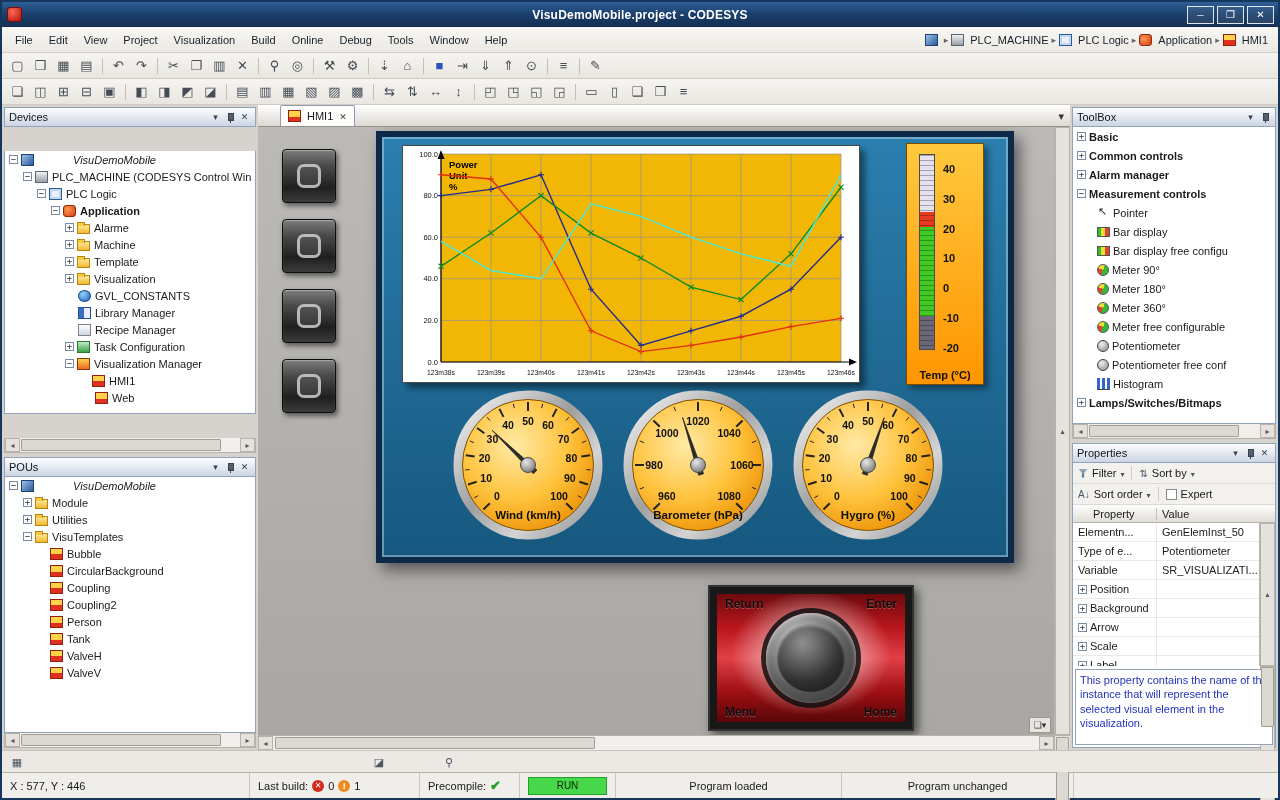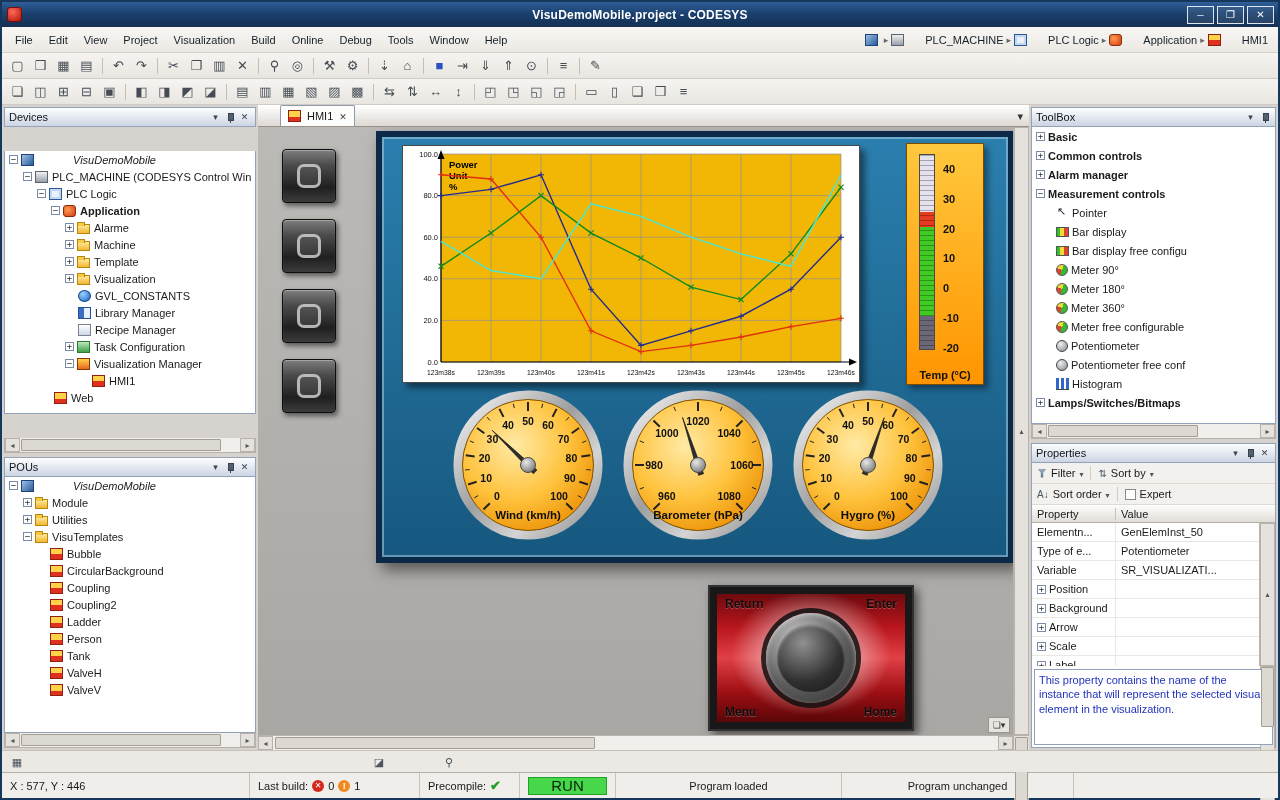--- a/index.html
+++ b/index.html
@@ -20,35 +20,35 @@
   .win-btn.max::before{content:"❐";}
   .win-btn.cls::before{content:"✕";}
 
   
   .menubar{height:26px;flex:none;display:flex;align-items:center;background:linear-gradient(#f8f6f3,#ece9e4);
     border-bottom:1px solid #d4d0c9;padding:0 6px;}
   .menus{display:flex;gap:2px;}
   .menu-item{padding:3px 7px;color:#15202b;}
   .breadcrumb{margin-left:auto;display:flex;align-items:center;gap:3px;white-space:nowrap;padding-right:4px;}
   .bc-sep{color:#666;font-size:9px;}
-  .bc-item{color:#15202b;margin-left:15px;}
+  .bc-item{color:#15202b;}
   .bcic{margin-right:1px;}
 
   
   .toolbar{height:26px;flex:none;display:flex;align-items:center;background:linear-gradient(#f6f4f1,#e9e6e0);
     border-bottom:1px solid #cfcbc4;padding:0 4px;}
   .tb-btn{width:23px;height:21px;display:inline-flex;align-items:center;justify-content:center;
     color:#454c55;font-size:13px;border:1px solid transparent;border-radius:2px;}
   .tb-sep{width:1px;height:16px;background:#c3bfb8;margin:0 4px;flex:none;}
 
   
   .main{flex:1;display:flex;min-height:0;background:#d6d3ce;}
   .leftcol{width:256px;flex:none;display:flex;flex-direction:column;padding:2px;}
   .centercol{flex:1;min-width:0;display:flex;flex-direction:column;}
-  .rightcol{width:249px;flex:none;display:flex;flex-direction:column;padding:2px;}
+  .rightcol{width:208px;flex:none;display:flex;flex-direction:column;padding:2px;}
   .vsplit{height:4px;flex:none;}
 
   
   .panel{display:flex;flex-direction:column;min-height:0;}
   .panel-header{height:20px;flex:none;display:flex;align-items:center;padding:0 4px;
     background:linear-gradient(#fdfdfe,#ccd5e3);border:1px solid #93a2bb;font-size:11px;color:#10151c;}
   .panel-title{flex:1;overflow:hidden;white-space:nowrap;}
   .hd-ic{width:13px;height:13px;display:inline-flex;align-items:center;justify-content:center;color:#3a4welt250;color:#3a4250;font-size:9px;margin-left:2px;}
   .hd-ic.chev::before{content:"▾";}
   .hd-ic.cls::before{content:"✕";}
@@ -165,21 +165,21 @@
   
   .props-panel{flex:1;min-height:0;}
   .props-body{flex:1;min-height:0;display:flex;flex-direction:column;background:#fff;border:1px solid #93a2bb;border-top:none;}
   .ptb{height:21px;flex:none;display:flex;align-items:center;gap:4px;padding:0 5px;background:#f3f1ee;border-bottom:1px solid #ddd9d3;}
   .funnel{width:10px;height:9px;background:linear-gradient(#9ab,#578);clip-path:polygon(0 0,100% 0,62% 45%,62% 100%,38% 100%,38% 45%);}
   .mini-dd::before{content:"▾";font-size:8px;color:#555;}
   .sort-g{color:#456;font-size:10px;}
   .cb{width:11px;height:11px;border:1px solid #8a8a8a;background:#fff;display:inline-block;}
   .ptb-sep{width:1px;height:14px;background:#d0ccc6;margin:0 3px;}
   .prop-grid-header{height:18px;flex:none;display:flex;background:linear-gradient(#fdfdfd,#e1ded8);border-bottom:1px solid #b5b1a8;align-items:center;}
-  .pgh1{width:84px;padding-left:5px;border-right:1px solid #c5c1ba;}
+  .pgh1{width:84px;padding-left:20px;border-right:1px solid #c5c1ba;}
   .pgh2{flex:1;padding-left:5px;}
   .prop-scroll{flex:1;min-height:0;display:flex;}
   #prop-rows{flex:1;overflow:hidden;}
   .prop-row{height:19px;display:flex;align-items:center;border-bottom:1px solid #ebe8e3;}
   .prop-name{width:84px;flex:none;display:flex;align-items:center;padding-left:5px;border-right:1px solid #ebe8e3;overflow:hidden;white-space:nowrap;height:100%;}
   .prop-value{flex:1;padding-left:5px;overflow:hidden;white-space:nowrap;}
   .prop-desc{flex:none;height:76px;margin:3px 2px 2px 2px;border:1px solid #93a2bb;background:#fff;color:#2233bb;
     padding:3px 4px;line-height:1.3;overflow:hidden;}
 
   
@@ -190,21 +190,21 @@
   .bstrip-ic.b1::before{content:"▦";} .bstrip-ic.b2::before{content:"◪";} .bstrip-ic.b3::before{content:"⚲";}
   .statusbar{height:26px;flex:none;display:flex;align-items:stretch;background:#f0eeea;border-top:1px solid #b5b1a8;}
   .seg{display:flex;align-items:center;padding:0 8px;border-right:1px solid #c9c5be;gap:4px;white-space:nowrap;}
   .seg.center{justify-content:center;}
   .st-err{width:12px;height:12px;border-radius:50%;background:#d42a1e;color:#fff;font-size:8px;display:inline-flex;align-items:center;justify-content:center;}
   .st-err::before{content:"✕";}
   .st-warn{width:12px;height:12px;border-radius:50%;background:#f08a1e;color:#fff;font-size:9px;font-weight:bold;display:inline-flex;align-items:center;justify-content:center;}
   .st-warn::before{content:"!";}
   .st-ok{color:#1f9e24;font-weight:bold;font-size:13px;}
   .st-ok::before{content:"✔";}
-  .run-box{width:86px;height:18px;background:#46d84a;border:1px solid #22a028;display:flex;align-items:center;justify-content:center;font-size:15px;color:#0a200a;}
+  .run-box{width:86px;height:18px;background:#46d84a;border:1px solid #22a028;display:flex;align-items:center;justify-content:center;font-size:10px;color:#0a200a;}
 </style>
 </head>
 <body>
 
 <div class="app">
 
   <div class="titlebar">
     <span class="app-icon"></span>
     <span class="title-text">VisuDemoMobile.project - CODESYS</span>
     <span class="win-btns">
@@ -388,21 +388,21 @@
             <div class="tree-row" style="padding-left: 60px;">
               <span class="expander">−</span>
               <span class="ic ic-vm"></span>
               <span class="tree-label">Visualization Manager</span>
             </div>
             <div class="tree-row" style="padding-left: 74px;">
               <span class="exp-sp"></span>
               <span class="ic ic-visu"></span>
               <span class="tree-label">HMI1</span>
             </div>
-            <div class="tree-row" style="padding-left: 36px;">
+            <div class="tree-row" style="padding-left: 36px; margin-left: 41px;">
               <span class="exp-sp"></span>
               <span class="ic ic-visu"></span>
               <span class="tree-label">Web</span>
             </div>
           </div>
         <div class="hscroll">
           <span class="sb-btn l"></span>
           <span class="sb-track">
               <span class="sb-thumb" style="left:1px;width:200px;"></span>
             </span>
@@ -450,25 +450,20 @@
             </div>
             <div class="tree-row" style="padding-left: 32px;">
               <span class="exp-sp"></span>
               <span class="ic ic-visu"></span>
               <span class="tree-label">Coupling</span>
             </div>
             <div class="tree-row" style="padding-left: 32px;">
               <span class="exp-sp"></span>
               <span class="ic ic-visu"></span>
               <span class="tree-label">Coupling2</span>
-            </div>
-            <div class="tree-row" style="padding-left: 32px;">
-              <span class="exp-sp"></span>
-              <span class="ic ic-visu"></span>
-              <span class="tree-label">Ladder</span>
             </div>
             <div class="tree-row" style="padding-left: 32px;">
               <span class="exp-sp"></span>
               <span class="ic ic-visu"></span>
               <span class="tree-label">Person</span>
             </div>
             <div class="tree-row" style="padding-left: 32px;">
               <span class="exp-sp"></span>
               <span class="ic ic-visu"></span>
               <span class="tree-label">Tank</span>

